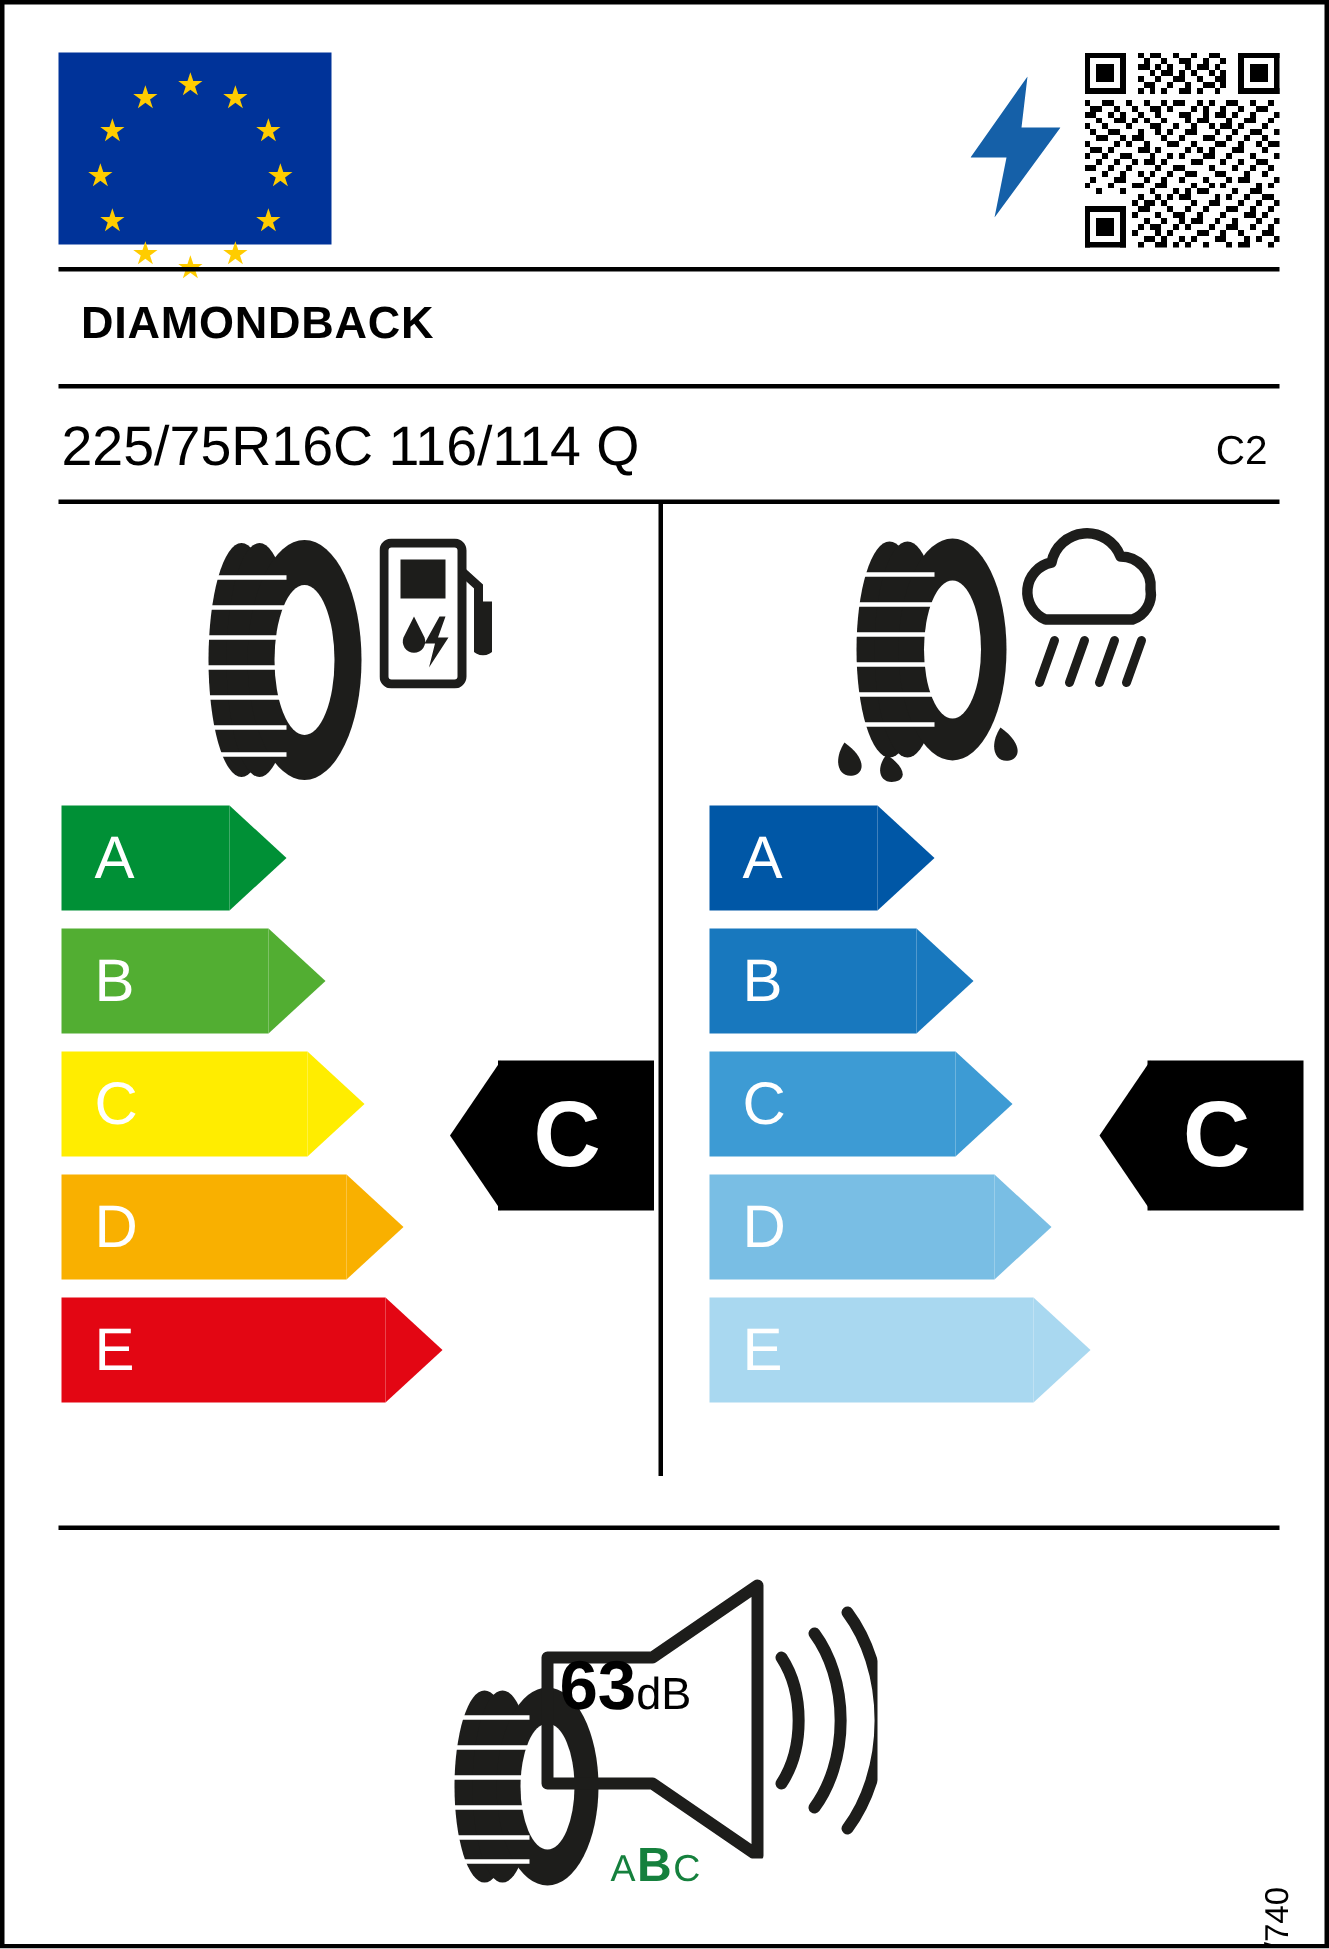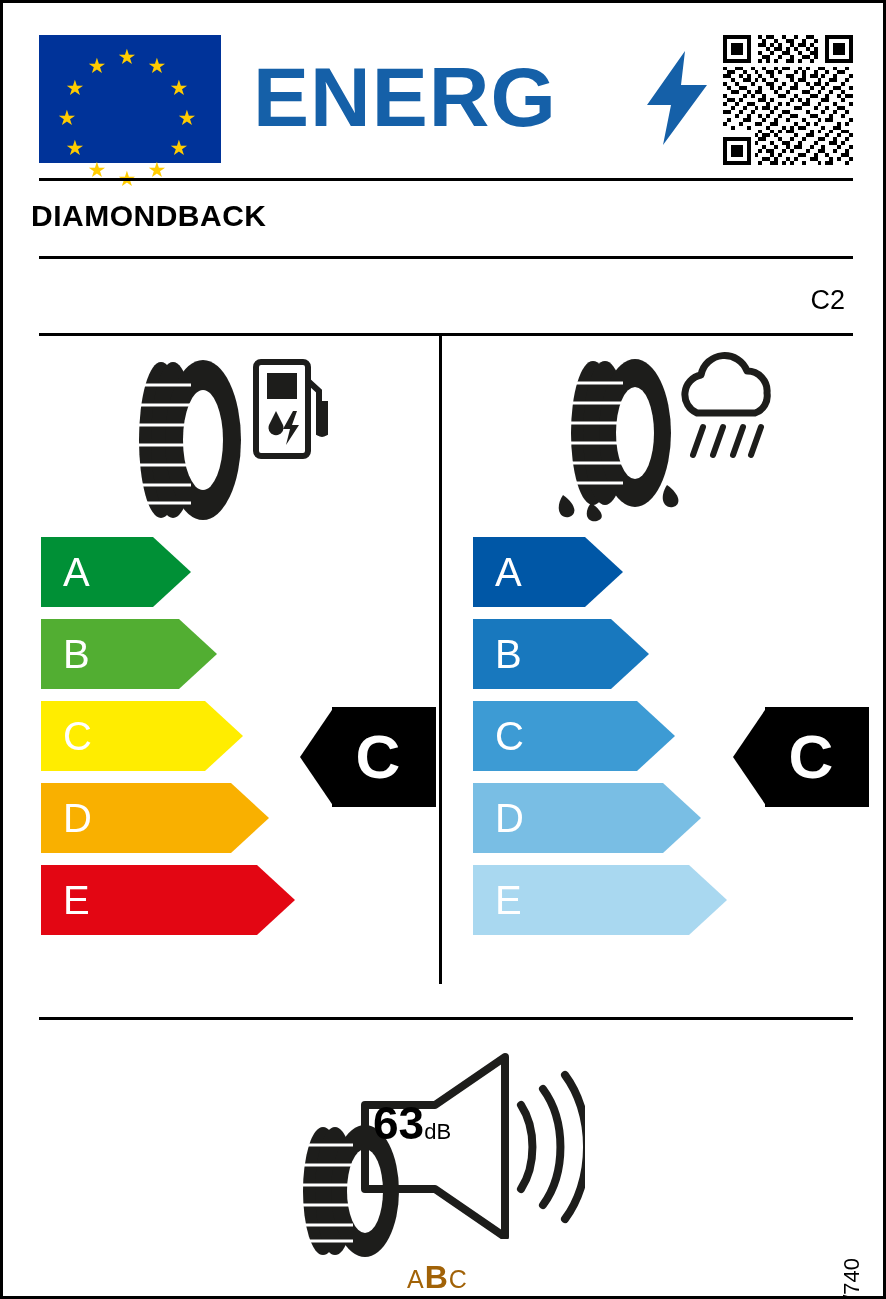--- a/index.html
+++ b/index.html
@@ -69,21 +69,21 @@
   }
   .vr {
     position: absolute;
     width: 3px;
     background: #000;
   }
 
   
   .brand {
     position: absolute;
-    left: 28px; top: 196px;
+    left: 51px; top: 196px;
     font-size: 30px;
     font-weight: bold;
     letter-spacing: 0.5px;
     color: #000;
     white-space: nowrap;
   }
   .code {
     position: absolute;
     right: 38px; top: 198px;
     font-size: 28px;
@@ -173,28 +173,28 @@
 
   
   .noise-db {
     position: absolute;
     left: 370px; top: 1093px;
     font-size: 46px;
     font-weight: bold;
     color: #000;
   }
   .noise-db .unit {
-    font-size: 22px;
+    font-size: 30px;
     font-weight: normal;
   }
   .noise-classes {
     position: absolute;
-    left: 404px; top: 1256px;
+    left: 404px; top: 1222px;
     font-size: 25px;
-    color: #a16207;
+    color: #15803d;
     letter-spacing: 1px;
   }
   .noise-classes .sel {
     font-size: 32px;
     font-weight: bold;
   }
 
   .reg-no {
     position: absolute;
     right: 18px; bottom: 38px;
@@ -220,21 +220,20 @@
       <div class="star" style="left:130px; top:103px;">★</div>
       <div class="star" style="left:108px; top:125px;">★</div>
       <div class="star" style="left:78px;  top:134px;">★</div>
       <div class="star" style="left:48px;  top:125px;">★</div>
       <div class="star" style="left:26px;  top:103px;">★</div>
       <div class="star" style="left:18px;  top:73px;">★</div>
       <div class="star" style="left:26px;  top:43px;">★</div>
       <div class="star" style="left:48px;  top:21px;">★</div>
     </div>
 
-    <div class="energ-text">ENERG</div>
 
     <svg class="bolt" viewBox="0 0 60 94">
       <polygon points="38,0 0,54 24,54 16,94 60,34 34,34" fill="#1560a8"></polygon>
     </svg>
 
     <svg class="qr" viewBox="0 0 33 33" shape-rendering="crispEdges">
       <rect width="33" height="33" fill="#fff"></rect>
       <g fill="#000">
         <rect x="0" y="0" width="7" height="1"></rect>
           <rect x="0" y="6" width="7" height="1"></rect>
@@ -516,20 +515,21 @@
   </div>
 
   <div class="hr" style="top:175px;"></div>
   <div class="hr" style="top:253px;"></div>
   <div class="hr" style="top:330px;"></div>
   <div class="hr" style="top:1014px;"></div>
   <div class="vr" style="left:436px; top:333px; height:648px;"></div>
 
   <div class="brand">DIAMONDBACK</div>
 
+  <div class="size">225/75R16C 116/114 Q</div>
   <div class="class">C2</div>
 
   <svg class="pictogram" style="left:120px; top:352px; width:130px; height:170px;" viewBox="0 0 130 170">
     <g fill="#1d1d1b">
       <ellipse cx="38" cy="85" rx="22" ry="78"></ellipse>
       <ellipse cx="50" cy="85" rx="22" ry="78"></ellipse>
       <ellipse cx="80" cy="85" rx="38" ry="80"></ellipse>
     </g>
     <ellipse cx="80" cy="85" rx="20" ry="50" fill="#fff"></ellipse>
     <g stroke="#fff" stroke-width="3">

